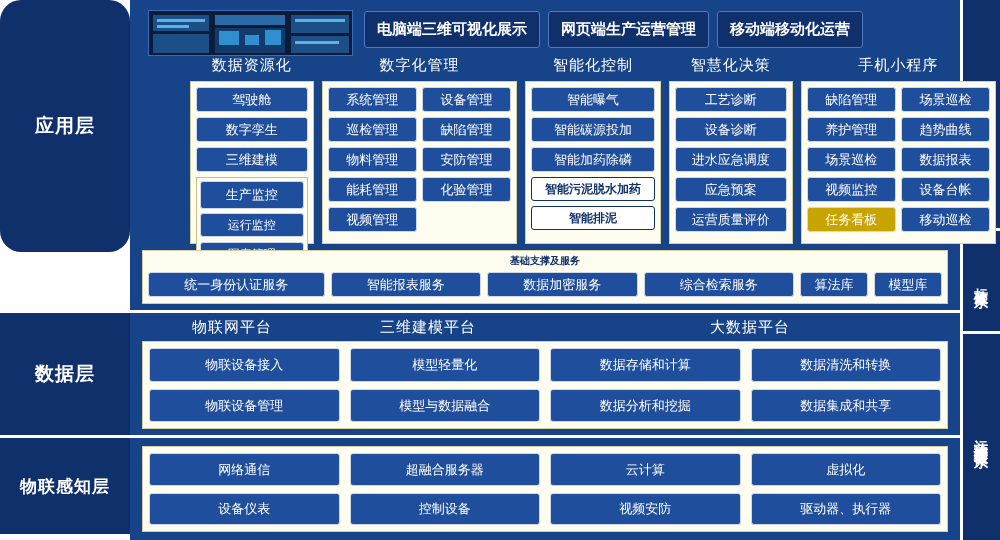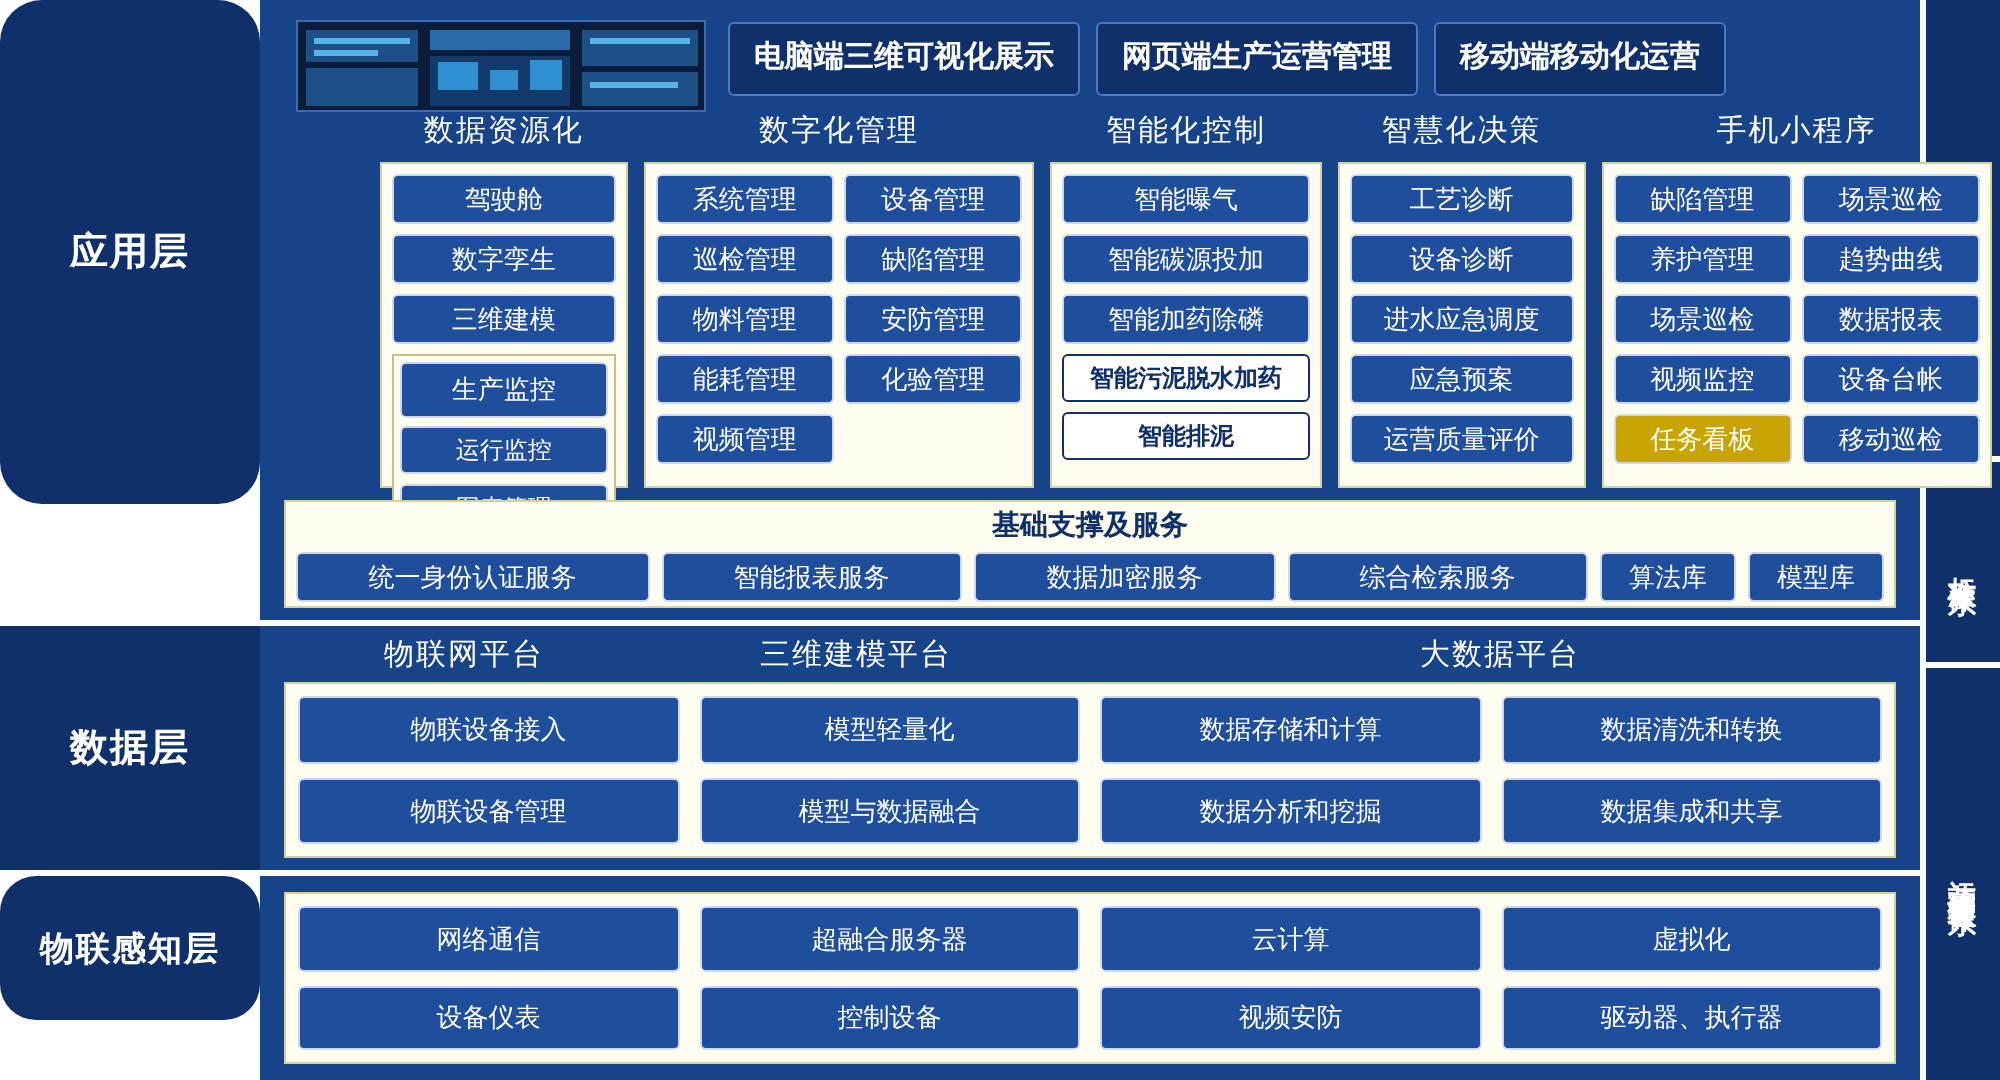--- a/index.html
+++ b/index.html
@@ -215,21 +215,21 @@
     width: 806px;
     height: 54px;
     background: #fffdf0;
     border: 1px solid #d8cf9f;
     box-sizing: border-box;
     padding: 3px 5px 5px 5px;
   }
   .base-title {
     text-align: center;
     color: #10306b;
-    font-size: 14px;
+    font-size: 10px;
     font-weight: bold;
     margin-bottom: 4px;
   }
   .base-row {
     display: flex;
     gap: 6px;
   }
   .base-row .chip { flex: 1 1 auto; }
   .base-row .chip.narrow { flex: 0 0 68px; }
 
@@ -282,21 +282,21 @@
 <body>
 
 <div class="page">
 
   <div class="layer-label" style="top:0;height:252px;width:130px;border-radius:21px;">
     <span>应用层</span>
   </div>
   <div class="layer-label" style="top:313px;height:122px;width:130px;">
     <span>数据层</span>
   </div>
-  <div class="layer-label" style="top:438px;height:72px;width:130px;font-size:17px;border-radius:18px;">
+  <div class="layer-label" style="top:438px;height:96px;width:130px;font-size:17px;">
     <span>物联感知层</span>
   </div>
 
   <div class="vbar" style="left:963px;top:0;width:37px;height:228px;">
     <span>网络安全防护体系</span>
   </div>
   <div class="vbar" style="left:963px;top:231px;width:37px;height:100px;">
     <span>标准体系</span>
   </div>
   <div class="vbar" style="left:963px;top:334px;width:37px;height:206px;">

